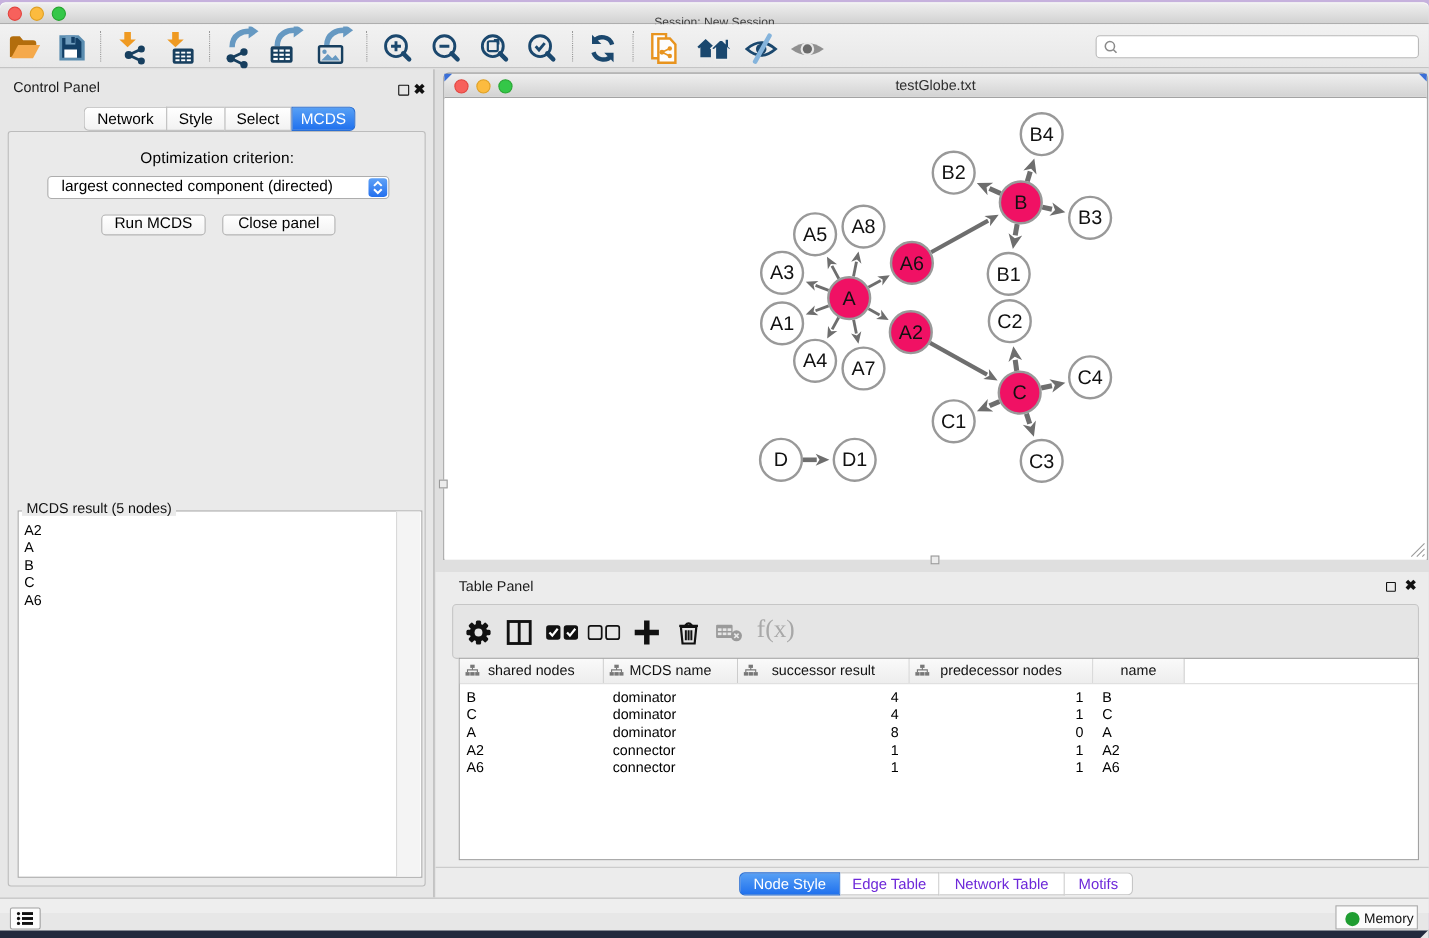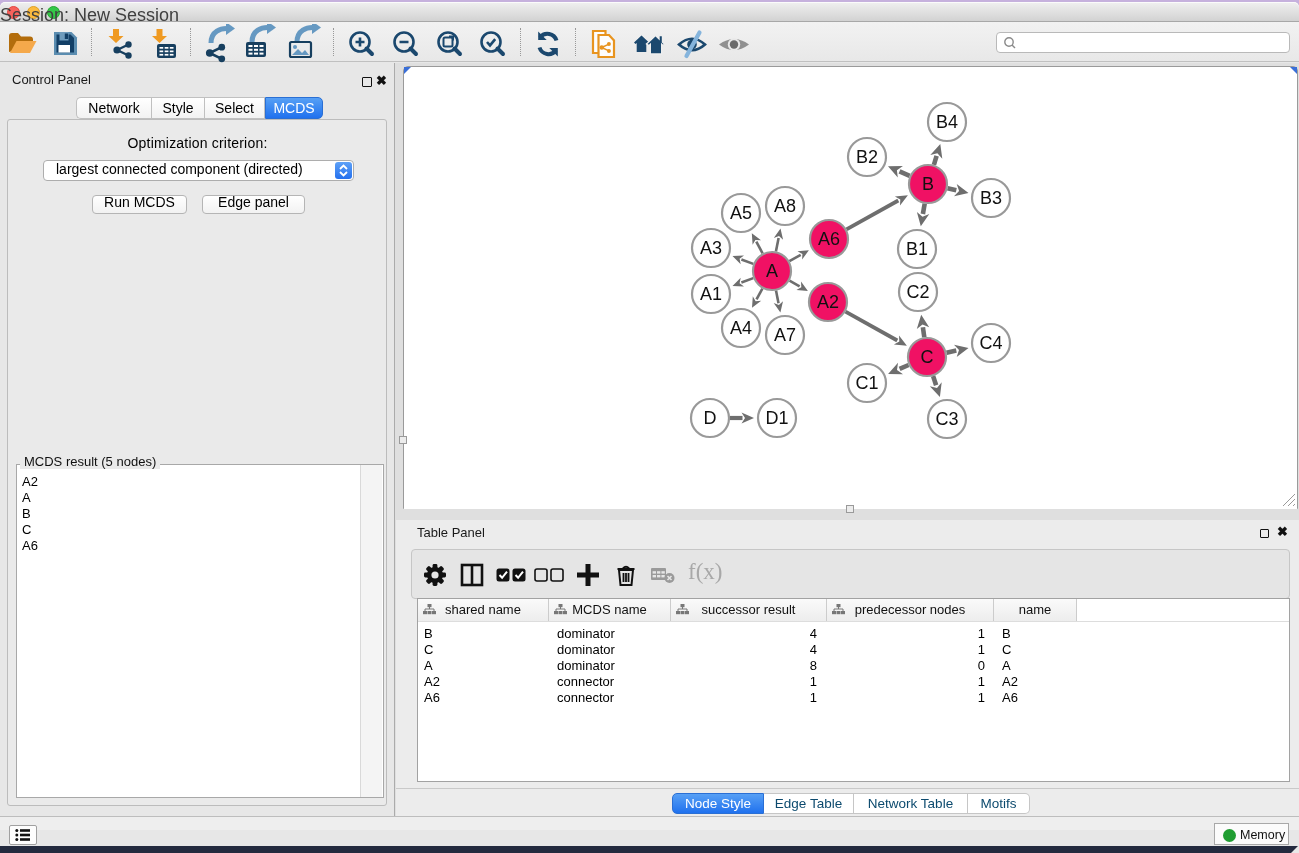--- a/index.html
+++ b/index.html
@@ -4,21 +4,21 @@
 body { width:1299px; height:853px; font-family:"Liberation Sans", sans-serif; position:relative;
        background:#c6b1dd; overflow:hidden; }
 .abs { position:absolute; }
 .tl { position:absolute; border-radius:50%; border:1px solid; }
 .ti { position:absolute; top:2px; width:40px; height:40px; }
 .sep { position:absolute; top:6px; height:28px; border-left:1px dotted #999; }
 #win { position:absolute; left:0; top:2px; width:1299px; height:844px; background:#e7e7e7;
         border-radius:5px 5px 0 0; overflow:hidden; }
 #titlebar { position:absolute; left:0; top:0; width:1299px; height:20px;
    background:linear-gradient(#f0f0f0,#d2d2d2); border-bottom:1px solid #a8a8a8; border-radius:5px 5px 0 0; box-shadow:inset 0 1px 0 #fbfbfb; }
-#titlebar .t { position:absolute; width:100%; top:3px; font-size:18px; color:#3f3f3f; }
+#titlebar .t { position:absolute; width:100%; text-align:center; top:13px; font-size:11px; color:#3f3f3f; }
 #toolbar { position:absolute; left:0; top:20px; width:1299px; height:40px;
    background:linear-gradient(#f2f2f2,#e8e8e8); border-bottom:1px solid #c0c0c0; }
 #search { position:absolute; left:996px; top:10px; width:294px; height:21px; background:#fff;
    border:1px solid #b9b9b9; border-radius:4px; }
 #main { position:absolute; left:0; top:61px; width:1299px; height:753px; background:#dfdfdf; }
 #status { position:absolute; left:0; top:814px; width:1299px; height:14px; background:#eeeeee;
    border-top:1px solid #bdbdbd; }
 #cp { position:absolute; left:0; top:0; width:395px; height:753px; background:#e7e7e7;
    border-right:1px solid #ababab; }
 .tab { position:absolute; top:34px; height:22px; background:linear-gradient(#ffffff,#f2f2f2);
@@ -33,21 +33,21 @@
 #tp { position:absolute; left:396px; top:457px; width:903px; height:297px; background:#ececec; }
 #tptools { position:absolute; left:15px; top:29px; width:879px; height:50px; background:#e5e5e5;
    border:1px solid #c6c6c6; border-radius:4px; }
 #tbl { position:absolute; left:21px; top:78px; width:873px; height:184px; background:#fff;
    border:1px solid #a2a2a2; }
 .hcell { position:absolute; top:0; height:22px; border-right:1px solid #cccccc;
    background:linear-gradient(#fafafa,#ededed); }
 .hlab { position:absolute; width:100%; text-align:center; top:3px; font-size:13px; color:#111; }
 .row { position:absolute; font-size:13px; color:#000; height:16px; line-height:16px; }
 .btab { position:absolute; top:273px; height:21px; background:#fff; border:1px solid #c6c6c6;
-   font-size:13.5px; color:#0c4a6e; text-align:center; line-height:20px; }
+   font-size:13.5px; color:#6d28d9; text-align:center; line-height:20px; }
 </style></head>
 <body>
 <div style="position:absolute;left:0;bottom:0;width:1299px;height:8px;background:#232a3e"></div>
 <div style="position:absolute;right:0;bottom:0;width:0;height:0;border-bottom:8px solid #e8e8e8;border-left:8px solid transparent;z-index:50"></div>
 <div id="win">
   <div id="titlebar">
       <div class="tl" style="left:6.5px;top:3.5px;width:13.0px;height:13.0px;background:#f7615c;border-color:#e2453f"></div>
       <div class="tl" style="left:26.5px;top:3.5px;width:13.0px;height:13.0px;background:#fcbb3f;border-color:#dfa024"></div>
       <div class="tl" style="left:46.5px;top:3.5px;width:13.0px;height:13.0px;background:#34c748;border-color:#27a532"></div>
       <div class="t">Session: New Session</div>
@@ -197,31 +197,37 @@
       <div class="abs" style="left:43px;top:97px;width:311px;height:21px;background:#fff;border:1px solid #adadad;border-radius:4px">
         <div class="abs" style="left:12px;top:0px;font-size:14px;color:#000">largest connected component (directed)</div>
         <div class="abs" style="right:1px;top:1px;width:17px;height:17px;background:linear-gradient(#5ea1f7,#2470ee);border-radius:3px">
           <svg width="17" height="17" viewBox="0 0 17 17">
               <path d="M5 7 l3.5-3.5 L12 7 M5 10 l3.5 3.5 L12 10" stroke="#fff" stroke-width="1.8" fill="none"></path>
             </svg>
         </div>
       </div>
       <div class="abs" style="left:0;top:72px;width:395px;text-align:center;font-size:14px;letter-spacing:0.2px;color:#000">Optimization criterion:</div>
       <div class="btn" style="left:92px;top:132px;width:95px">Run MCDS</div>
-      <div class="btn" style="left:202px;top:132px;width:103px">Edge panel</div>
+      <div class="btn" style="left:202px;top:132px;width:103px">Close panel</div>
       <div class="abs" style="left:16px;top:401px;width:368px;height:334px;border:1px solid #a8a8a8;background:#fff"></div>
       <div class="abs" style="left:360px;top:402px;width:22px;height:332px;background:#f4f4f4;border-left:1px solid #d9d9d9"></div>
       <div class="abs" style="left:20px;top:391px;font-size:13px;color:#111;background:#eaeaea;padding:0 4px">MCDS result (5 nodes)</div>
       <div class="abs" style="left:22px;top:411px;font-size:13px;color:#000;line-height:16px">A2<br>A<br>B<br>C<br>A6</div>
     </div>
     <div id="netwin">
       <div style="position:absolute;left:0;top:0;width:0;height:0;border-top:7px solid #3a6fd8;border-right:7px solid transparent;z-index:5"></div>
       <div style="position:absolute;right:0;top:0;width:0;height:0;border-top:7px solid #3a6fd8;border-left:7px solid transparent;z-index:5"></div>
       <div style="position:absolute;left:-5px;top:369px;width:8px;height:8px;background:#ececec;border:1px solid #9a9a9a;z-index:5"></div>
       <div style="position:absolute;left:442px;bottom:-5px;width:8px;height:8px;background:#ececec;border:1px solid #9a9a9a;z-index:5"></div>
+      <div id="nettb">
+          <div class="tl" style="left:8.5px;top:4.5px;width:13.0px;height:13.0px;background:#f7615c;border-color:#e2453f"></div>
+          <div class="tl" style="left:28.5px;top:4.5px;width:13.0px;height:13.0px;background:#fcbb3f;border-color:#dfa024"></div>
+          <div class="tl" style="left:48.5px;top:4.5px;width:13.0px;height:13.0px;background:#34c748;border-color:#27a532"></div>
+          <div style="position:absolute;width:100%;text-align:center;top:3px;font-size:13px;color:#2e2e2e">testGlobe.txt</div>
+        </div>
       <div style="position:absolute;left:0;top:23px;width:893px;height:419px;background:#fff;overflow:hidden">
           <svg width="893" height="419" viewBox="0 0 893 419" style="position:absolute;left:0;top:-2px">
             <line x1="349.3" y1="190.1" x2="337.4" y2="194.5" stroke="#6e6e6e" stroke-width="2.6"></line>
             <polygon points="328.5,197.9 336.7,189.7 335.6,195.2 340.0,198.6" fill="#6e6e6e"></polygon>
             <line x1="349.3" y1="175.9" x2="337.4" y2="171.5" stroke="#6e6e6e" stroke-width="2.6"></line>
             <polygon points="328.5,168.1 340.0,167.4 335.6,170.8 336.7,176.3" fill="#6e6e6e"></polygon>
             <line x1="358.4" y1="200.6" x2="352.5" y2="211.4" stroke="#6e6e6e" stroke-width="2.6"></line>
             <polygon points="348.0,219.8 348.8,208.3 351.6,213.2 357.2,212.8" fill="#6e6e6e"></polygon>
             <line x1="358.6" y1="165.4" x2="352.3" y2="153.7" stroke="#6e6e6e" stroke-width="2.6"></line>
             <polygon points="347.8,145.3 357.0,152.3 351.4,152.0 348.6,156.8" fill="#6e6e6e"></polygon>
@@ -363,21 +369,21 @@
         </div>
       <div id="tbl">
         <div class="hcell" style="left:0;width:131px">
             <svg width="13" height="12" viewBox="0 0 13 12" style="position:absolute;left:5px;top:5px">
               <rect x="4.5" y="0" width="4" height="3.2" fill="#777"></rect>
               <path d="M6.5 3 v2 M2 7 v-2 h9 v2" stroke="#777" stroke-width="1" fill="none"></path>
               <rect x="0" y="7" width="4" height="3.2" fill="#777"></rect>
               <rect x="4.5" y="7" width="4" height="3.2" fill="#777"></rect>
               <rect x="9" y="7" width="4" height="3.2" fill="#777"></rect>
             </svg>
-            <div class="hlab">shared name</div>
+            <div class="hlab">shared nodes</div>
           </div>
         <div class="hcell" style="left:131px;width:122px">
             <svg width="13" height="12" viewBox="0 0 13 12" style="position:absolute;left:5px;top:5px">
               <rect x="4.5" y="0" width="4" height="3.2" fill="#777"></rect>
               <path d="M6.5 3 v2 M2 7 v-2 h9 v2" stroke="#777" stroke-width="1" fill="none"></path>
               <rect x="0" y="7" width="4" height="3.2" fill="#777"></rect>
               <rect x="4.5" y="7" width="4" height="3.2" fill="#777"></rect>
               <rect x="9" y="7" width="4" height="3.2" fill="#777"></rect>
             </svg>
             <div class="hlab">MCDS name</div>

